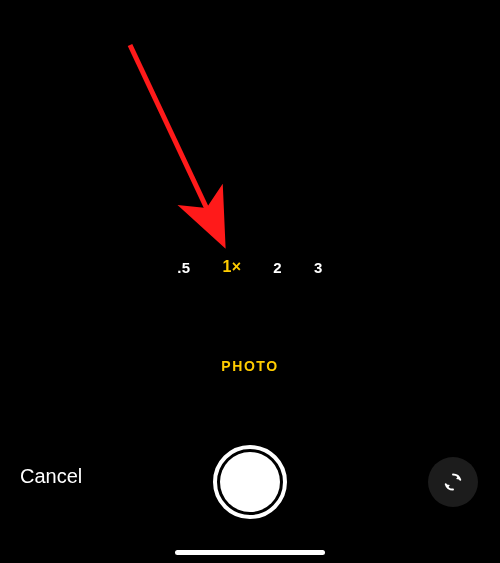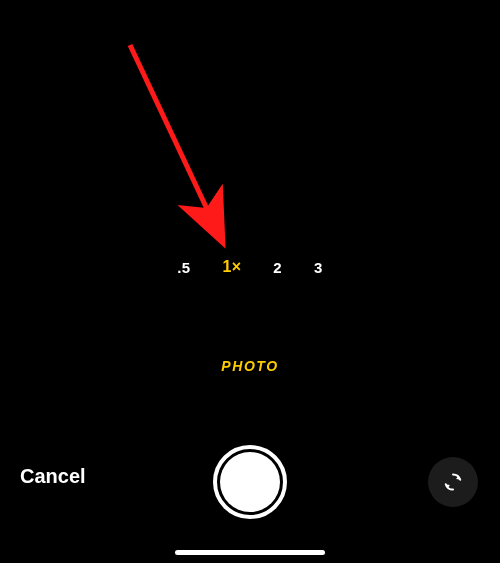--- a/index.html
+++ b/index.html
@@ -5,25 +5,25 @@
     * { margin: 0; padding: 0; box-sizing: border-box; }
     html, body { width: 500px; height: 563px; background: #000; font-family: -apple-system, Helvetica, Arial, sans-serif; overflow: hidden; }
     .screen { position: relative; width: 500px; height: 563px; background: #000; }
     .viewfinder { position: absolute; top: 0; left: 0; right: 0; height: 330px; background: #000; }
     .annotation-arrow { position: absolute; top: 30px; left: 100px; pointer-events: none; }
 
     .zoom-bar { position: absolute; top: 258px; left: 0; right: 0; display: flex; justify-content: center; gap: 32px; align-items: center; }
     .zoom-item { font-size: 15px; font-weight: 600; color: #fff; cursor: pointer; letter-spacing: .3px; }
     .zoom-item.active { color: #ffcc00; font-weight: 700; font-size: 16px; }
 
-    .mode-label { position: absolute; top: 358px; left: 0; right: 0; text-align: center; color: #ffcc00; font-size: 14px; font-weight: 600; letter-spacing: 1.6px; font-style: italic; }
+    .mode-label { position: absolute; top: 358px; left: 0; right: 0; text-align: center; color: #ffcc00; font-size: 14px; font-weight: 600; letter-spacing: 1.6px; }
 
     .controls { position: absolute; bottom: 0; left: 0; right: 0; height: 170px; }
 
-    .cancel-btn { position: absolute; left: 20px; top: 72px; color: #fff; font-size: 20px; font-weight: 700; background: none; border: none; cursor: pointer; }
+    .cancel-btn { position: absolute; left: 20px; top: 72px; color: #fff; font-size: 20px; font-weight: 400; background: none; border: none; cursor: pointer; }
 
     .shutter-wrap { position: absolute; left: 50%; top: 52px; transform: translateX(-50%); }
     .shutter-ring { width: 74px; height: 74px; border-radius: 50%; border: 4px solid #fff; display: flex; align-items: center; justify-content: center; cursor: pointer; }
     .shutter-inner { width: 60px; height: 60px; border-radius: 50%; background: #fff; }
 
     .flip-btn { position: absolute; right: 22px; top: 64px; width: 50px; height: 50px; border-radius: 50%; background: #1c1c1c; display: flex; align-items: center; justify-content: center; cursor: pointer; border: none; }
 
     .home-indicator { position: absolute; bottom: 8px; left: 50%; transform: translateX(-50%); width: 150px; height: 5px; background: #fff; border-radius: 3px; }
   </style>
 </head>

